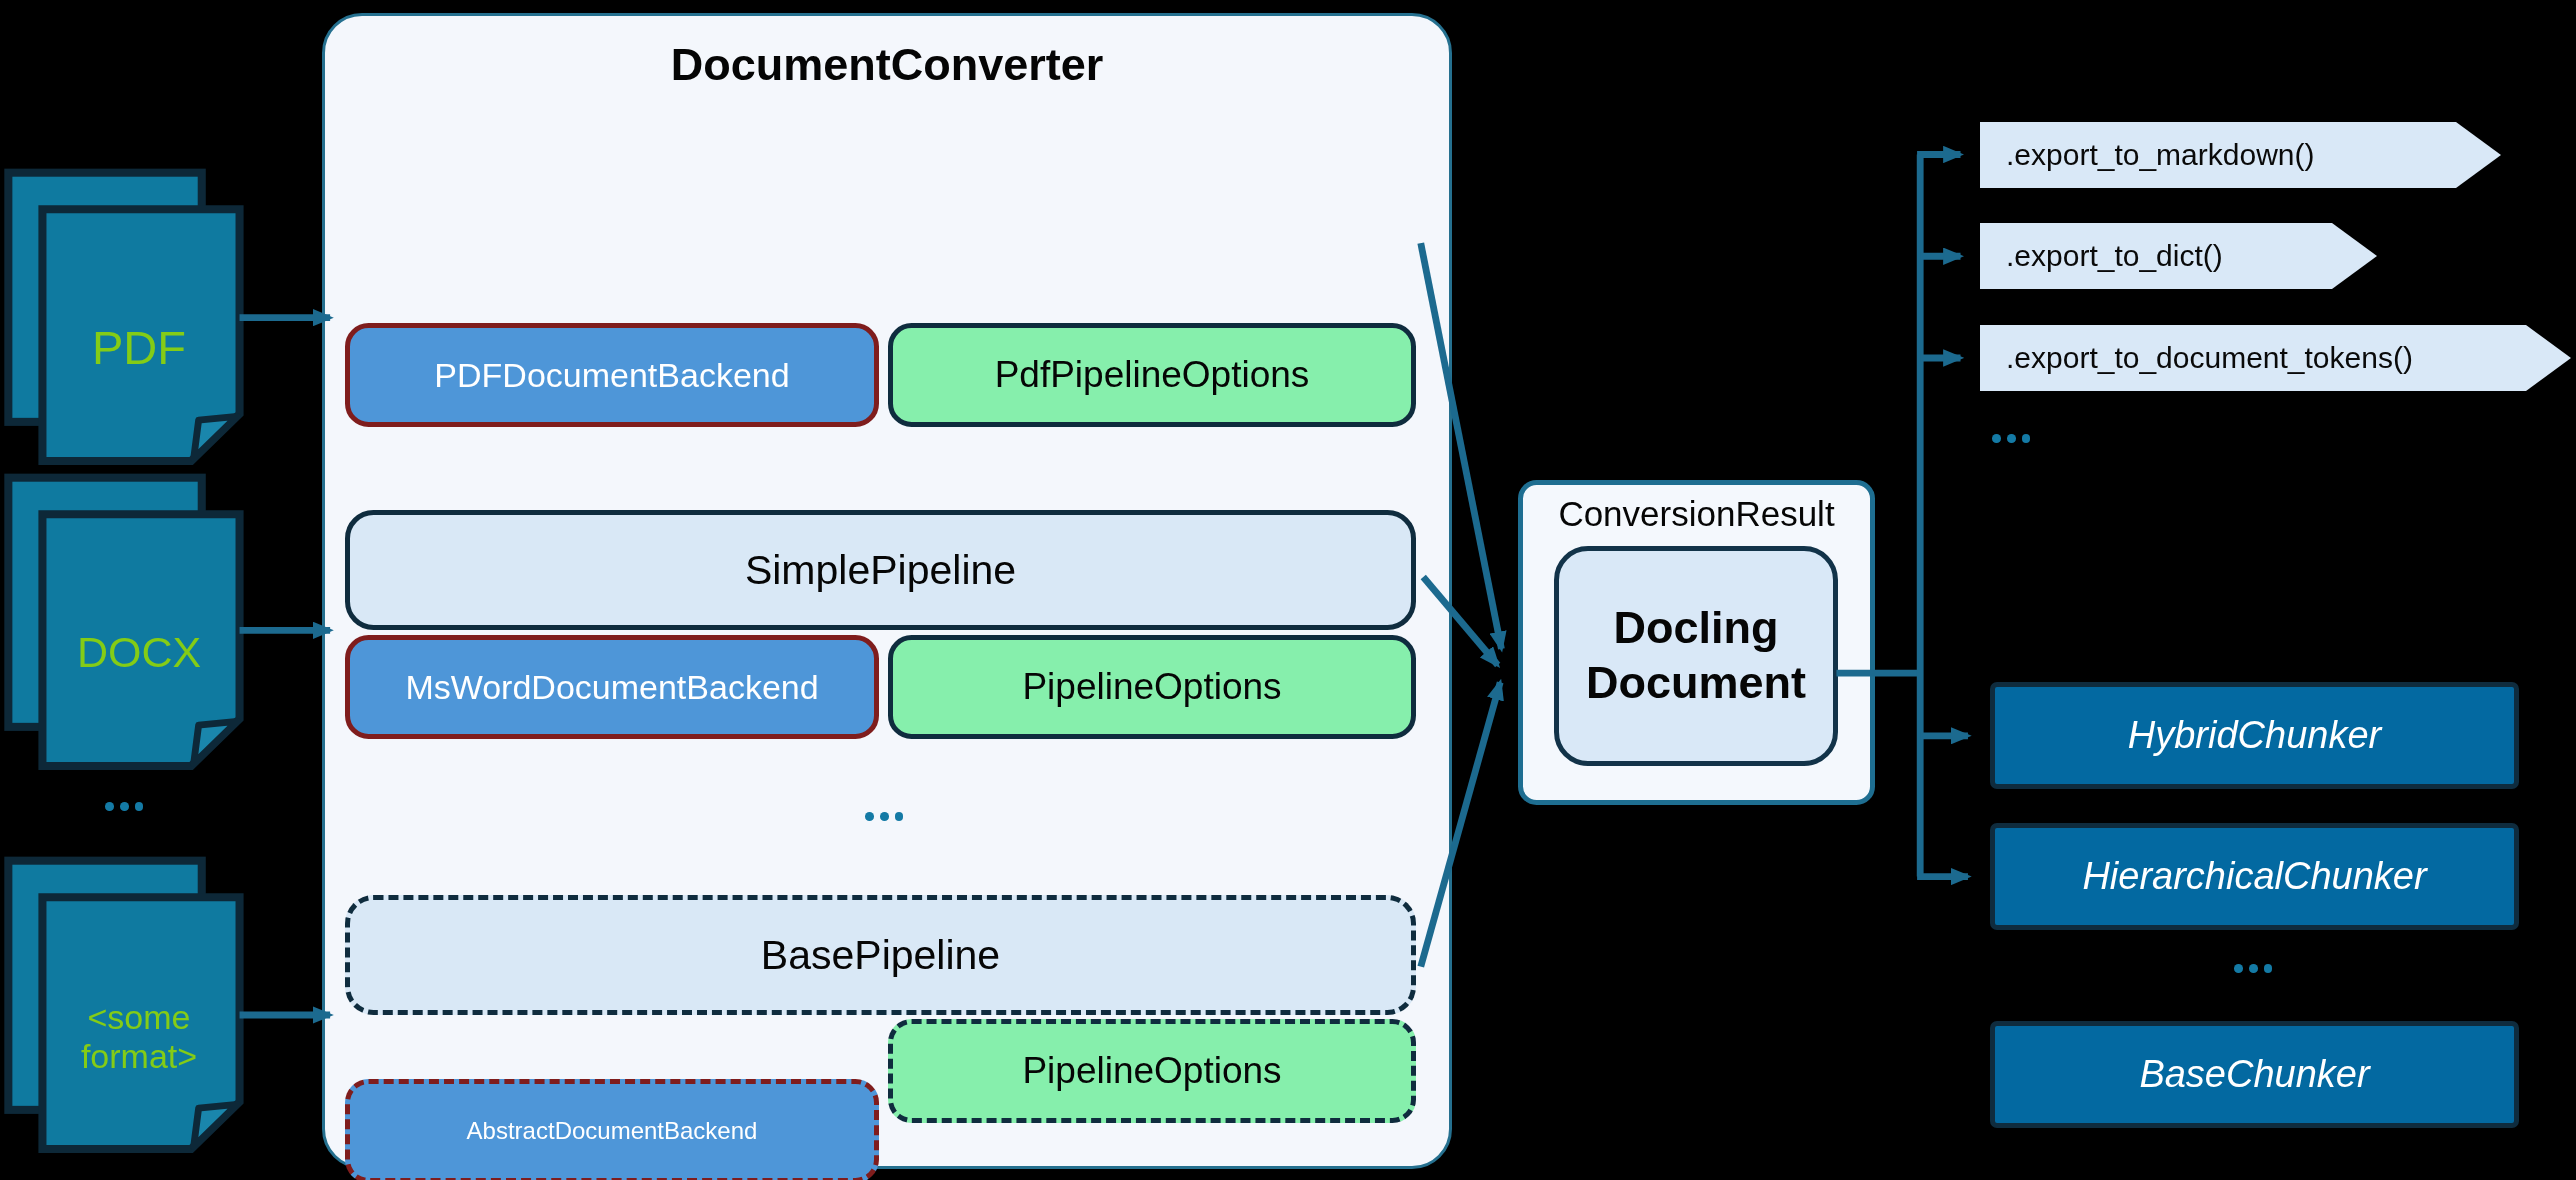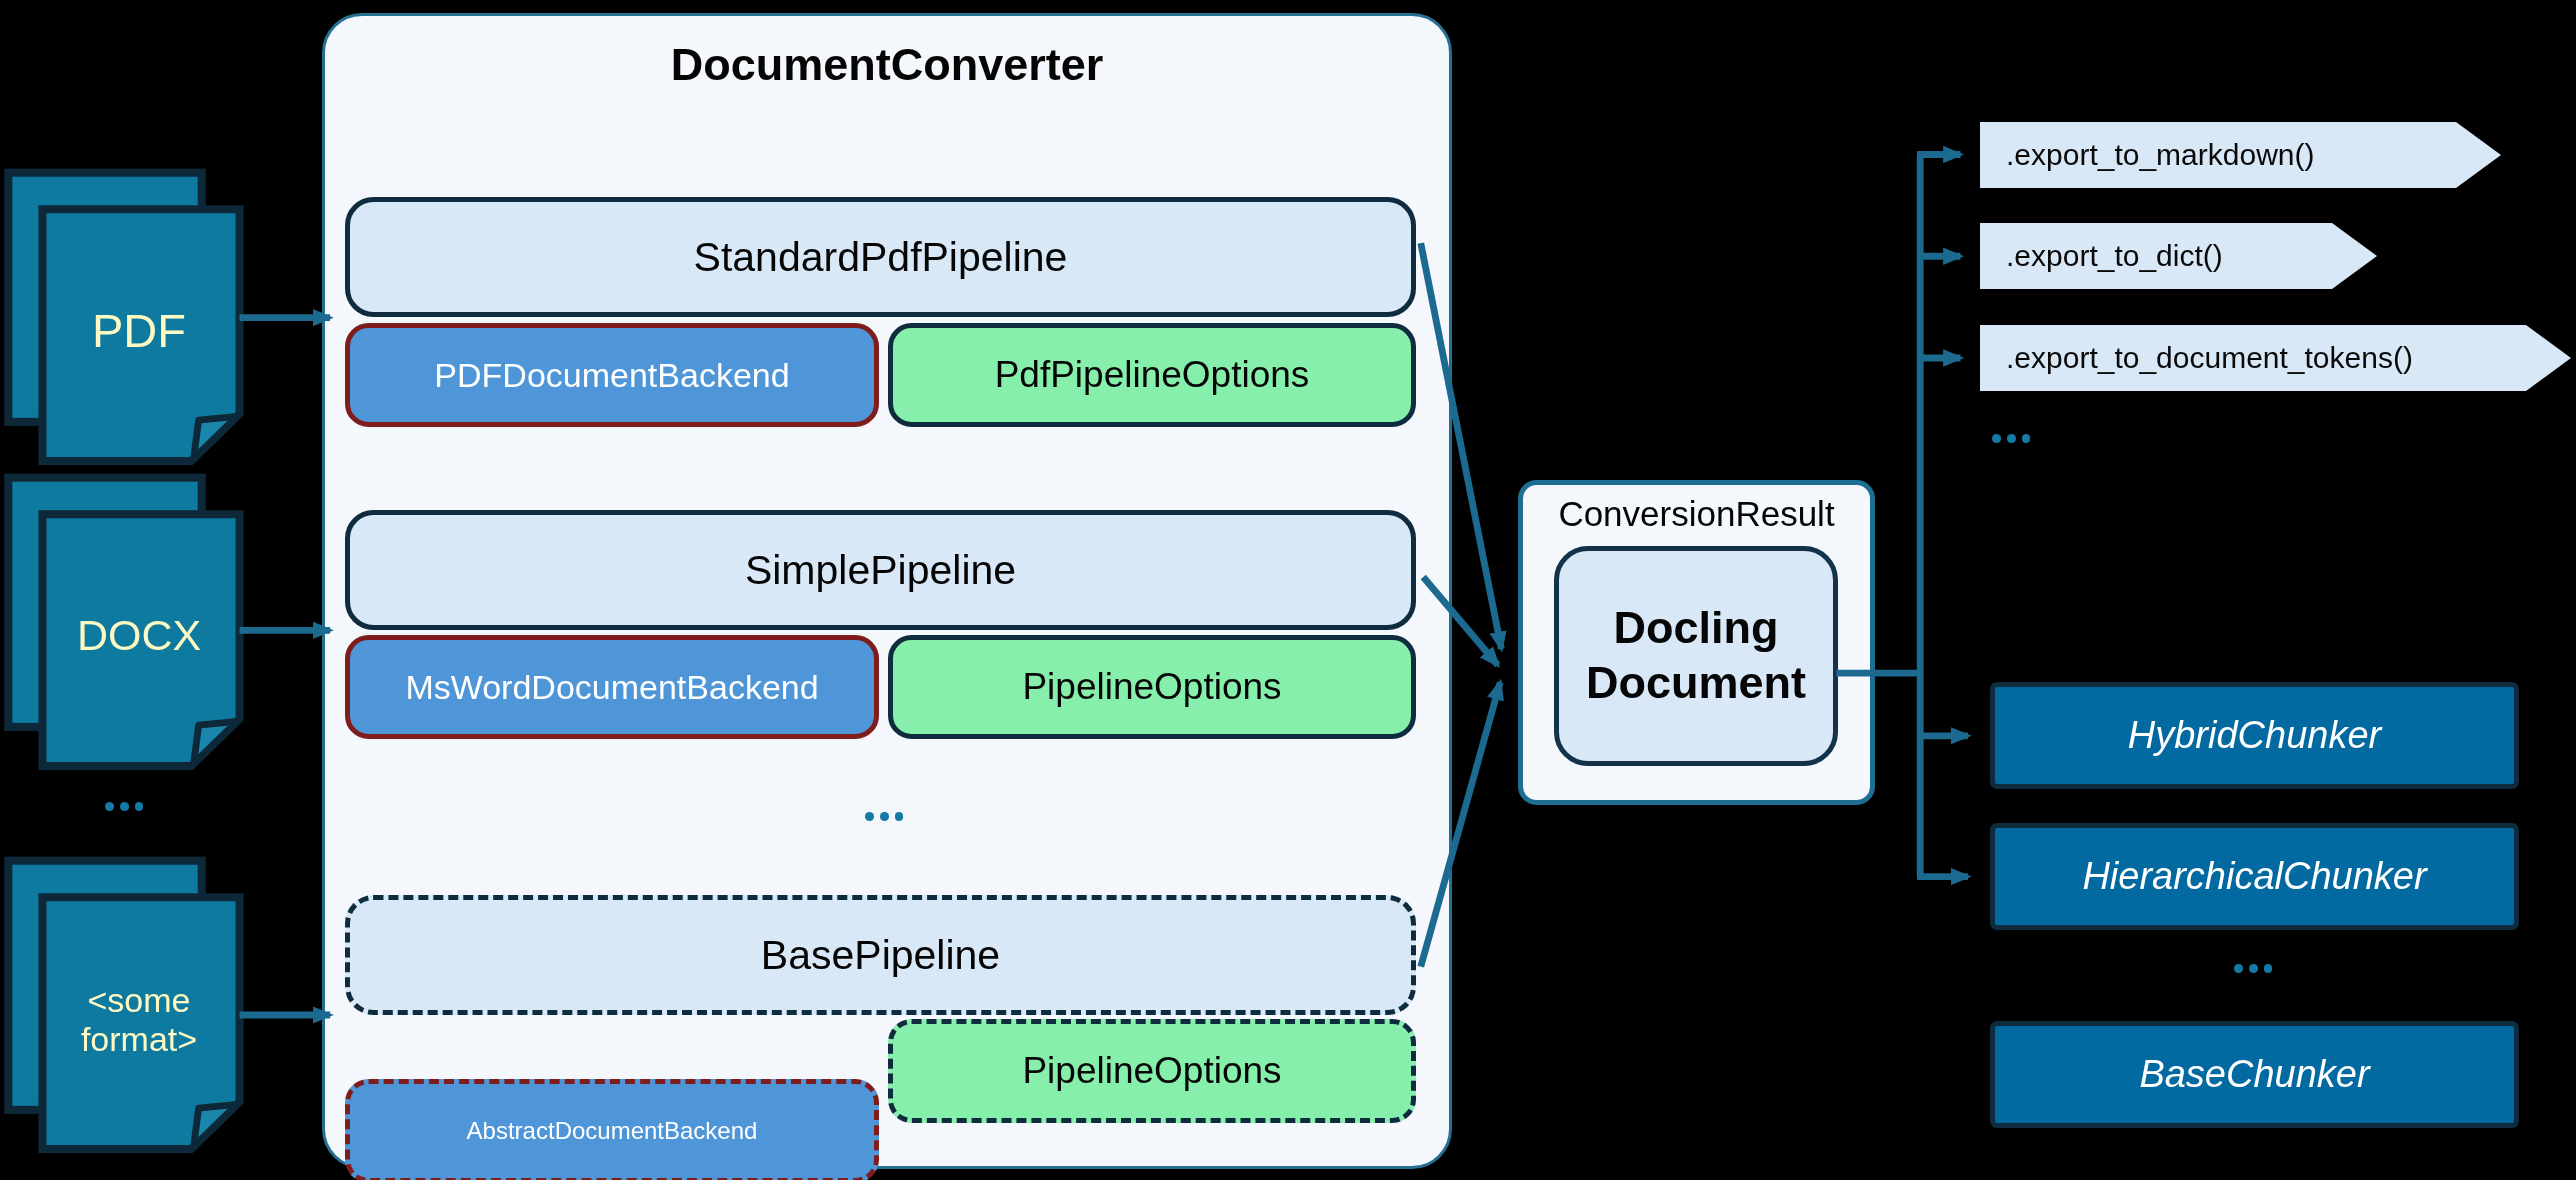--- a/index.html
+++ b/index.html
@@ -16,21 +16,21 @@
   
   .pipe-name{left:345px;width:1071px;height:120px;background:#D9E8F6;
              border:5px solid #0F2C3E;border-radius:28.5px;font-size:41px;color:#060606;}
   .backend{left:345px;width:534px;height:104px;background:#4E96D8;
            border:5px solid #7f1d1d;border-radius:23.6px;font-size:34px;color:#ffffff;}
   .options{left:888px;width:528px;height:104px;background:#86efac;
            border:5px solid #0F2C3E;border-radius:23.6px;font-size:37px;color:#060606;}
   .dashed{border-style:dashed;}
 
   
-  .doc-label{color:#fef9c3;line-height:1.15;}
+  .doc-label{color:#84cc16;line-height:1.15;margin-top:17px;}
 
   
   .dots{display:flex;gap:6.2px;}
   .dot{width:8.7px;height:8.7px;border-radius:50%;background:#147AA5;}
 
   
   .convres{left:1518px;top:480px;width:357px;height:325px;background:#F4F8FD;
            border:5px solid #1E6E91;border-radius:18.6px;}
   .convres-label{left:1518px;top:492px;width:357px;height:43px;font-size:35px;color:#060606;}
   .docling{left:1554px;top:546px;width:284px;height:220px;background:#D9E8F7;
@@ -77,21 +77,20 @@
   <svg class="icon-svg" style="left:3.7px;top:856px" width="243" height="297" viewBox="0 0 392 478">
     <rect x="7" y="7" width="312" height="402" fill="#0F7AA0" stroke="#0D2838" stroke-width="13"></rect>
     <path d="M62 66 H380 V396 L302 472 H62 Z" fill="#0F7AA0" stroke="#0D2838" stroke-width="13"></path>
     <path d="M376 400 L306 468 L314 406 Z" fill="#1A86AC" stroke="#0D2838" stroke-width="11" stroke-linejoin="round"></path>
   </svg>
   <div class="abs flexc doc-label" style="left:47px;top:896px;width:184px;height:248px;font-size:34px">&lt;some format&gt;</div>
 
   <div class="abs converter"></div>
   <div class="abs flexc converter-title">DocumentConverter</div>
 
-  <div class="abs flexc pipe-name" style="top:197px">StandardPdfPipeline</div>
   <div class="abs flexc backend" style="top:323px">PDFDocumentBackend</div>
   <div class="abs flexc options" style="top:323px">PdfPipelineOptions</div>
 
   <div class="abs flexc pipe-name" style="top:510px">SimplePipeline</div>
   <div class="abs flexc backend" style="top:635px">MsWordDocumentBackend</div>
   <div class="abs flexc options" style="top:635px">PipelineOptions</div>
 
   <div class="abs dots" style="left:865px;top:812px">
     <div class="dot"></div>
     <div class="dot"></div>

